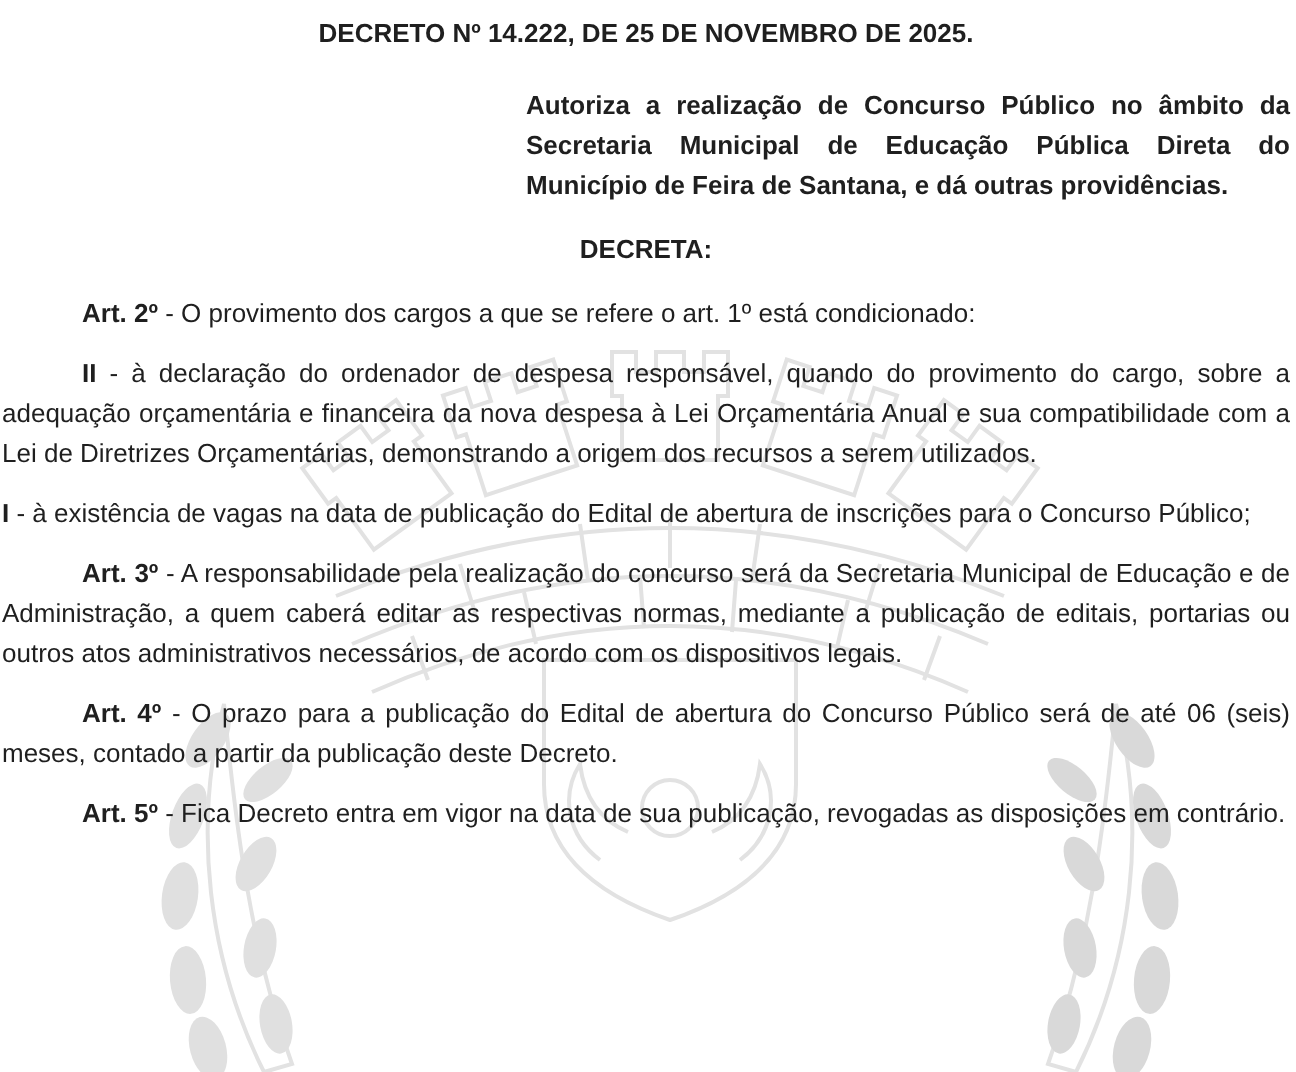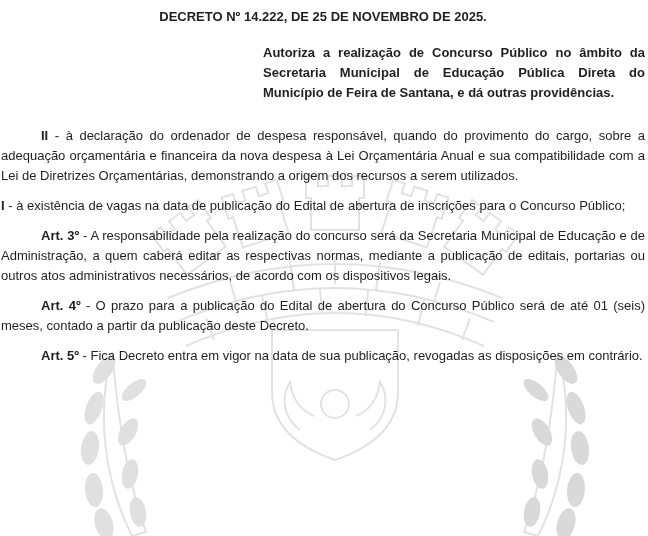--- a/index.html
+++ b/index.html
@@ -30,21 +30,21 @@
     font-weight: bold;
     text-align: center;
     margin-bottom: 16px;
   }
   .ementa {
     font-size: 13px;
     line-height: 20px;
     font-weight: bold;
     text-align: justify;
     margin-left: 262px;
-    margin-bottom: 23px;
+    margin-bottom: 12px;
   }
   p.body {
     font-size: 13px;
     line-height: 20px;
     text-align: justify;
     margin-bottom: 10px;
   }
   p.body.indent { text-indent: 40px; }
   p.body strong { font-weight: bold; }
   .decreta {
@@ -120,22 +120,24 @@
       <ellipse cx="532" cy="512" rx="15" ry="8" transform="rotate(100 532 512)"></ellipse>
     </g>
   </svg>
 
   <div class="content">
     <h1 class="title">DECRETO Nº 14.222, DE 25 DE NOVEMBRO DE 2025.</h1>
 
     <p class="ementa">Autoriza a realização de Concurso Público no âmbito da Secretaria Municipal de Educação Pública Direta do Município de Feira de Santana, e dá outras providências.</p>
 
 
+    <p class="decreta">DECRETA:</p>
 
     <div id="articles">
+        <p class="body indent"><strong>Art. 2º</strong><span> - O provimento dos cargos a que se refere o art. 1º  está condicionado:</span></p>
         <p class="body indent"><strong>II</strong><span> - à declaração do ordenador de despesa responsável, quando do provimento do cargo, sobre a adequação orçamentária e financeira da nova despesa à Lei Orçamentária Anual e sua compatibilidade com a Lei de Diretrizes Orçamentárias, demonstrando a origem dos recursos a serem utilizados.</span></p>
         <p class="body"><strong>I</strong><span> - à existência de vagas na data de publicação do Edital de abertura de inscrições para o Concurso Público;</span></p>
         <p class="body indent"><strong>Art. 3º</strong><span> - A responsabilidade pela realização do concurso será da Secretaria Municipal de Educação e de Administração, a quem caberá editar as respectivas normas, mediante a publicação de editais, portarias ou outros atos administrativos necessários, de acordo com os dispositivos legais.</span></p>
-        <p class="body indent"><strong>Art. 4º</strong><span> - O prazo para a publicação do Edital de abertura do Concurso Público será de até 01 (seis) meses, contado a partir da publicação deste Decreto.</span></p>
+        <p class="body indent"><strong>Art. 4º</strong><span> - O prazo para a publicação do Edital de abertura do Concurso Público será de até 06 (seis) meses, contado a partir da publicação deste Decreto.</span></p>
         <p class="body indent"><strong>Art. 5º</strong><span> - Fica Decreto entra em vigor na data de sua publicação, revogadas as disposições em contrário.</span></p>
       </div>
   </div>
 </div>
 
 </body></html>

